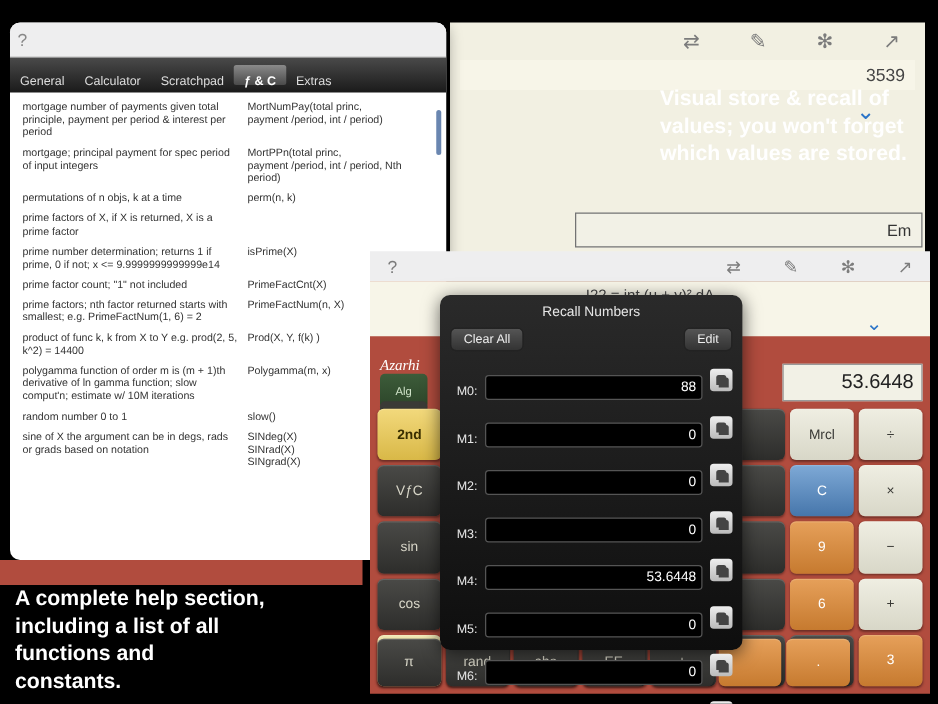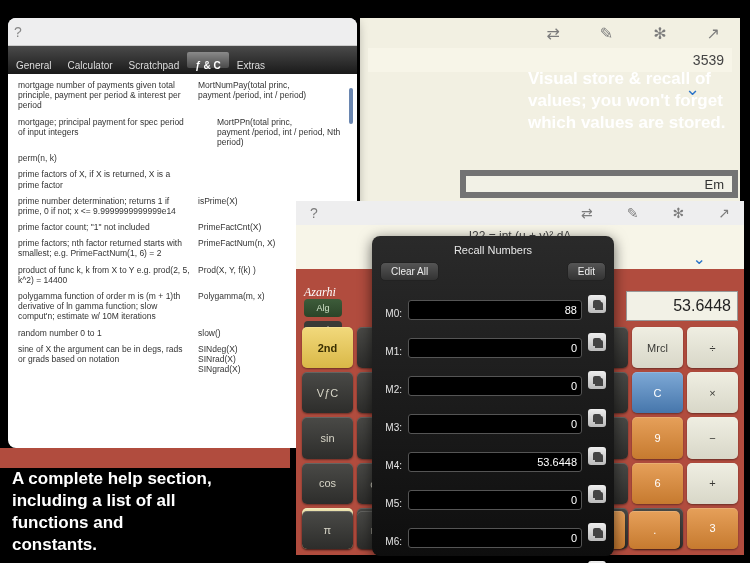--- a/index.html
+++ b/index.html
@@ -42,37 +42,37 @@
   .btn-grid { position:absolute; top:102px; left:6px; right:6px; bottom:6px; display:grid; grid-template-columns: repeat(8, 1fr); grid-template-rows: repeat(5, 1fr); gap:4px;}
   .cbtn { background: linear-gradient(#4a4a47,#2d2d2b); color:#d8d6c8; border-radius:5px; display:flex; align-items:center; justify-content:center; font-size:11px; box-shadow: inset 0 1px 0 rgba(255,255,255,.15), 0 1px 2px rgba(0,0,0,.4);}
   .cbtn.light { background: linear-gradient(#efeee2,#d8d7c8); color:#3a3a36;}
   .cbtn.blue { background: linear-gradient(#7ea9d6,#4676ab); color:#fff;}
   .cbtn.orange { background: linear-gradient(#e6a05a,#c67a2f); color:#fff;}
   .cbtn.yellow { background: linear-gradient(#f2d97c,#d9b847); color:#3a2f00; font-weight:bold;}
   .cbtn.eq { background: linear-gradient(#f0e7b3,#ddd08a); color:#3a2f00; font-size:20px;}
   .span2r { grid-row: span 2;}
 
   
-  .pill { position:absolute; left:8px; width:38px; height:18px; border-radius:4px; font-size:9px; display:flex; align-items:center; justify-content:center; color:#d8d6c8; background:#3a3a36;}
+  .pill { position:absolute; left:8px; width:38px; height:28px; border-radius:4px; font-size:9px; display:flex; align-items:center; justify-content:center; color:#d8d6c8; background:#3a3a36;}
   .pill.alg { top:74px; background:linear-gradient(#3d5c3a,#2b4428); color:#cfe2c8;}
   .pill.rads { top:96px; }
 
   
-  .recall { position: absolute; top: 236px; left: 372px; width: 242px; height: 320px; background: linear-gradient(#2a2a2a,#0e0e0e); border-radius: 8px; box-shadow: 0 3px 14px rgba(0,0,0,.6); color:#e6e6e6; padding:6px 8px; }
+  .recall { position: absolute; top: 236px; left: 352px; width: 242px; height: 284px; background: linear-gradient(#2a2a2a,#0e0e0e); border-radius: 8px; box-shadow: 0 3px 14px rgba(0,0,0,.6); color:#e6e6e6; padding:6px 8px; }
   .recall-title { text-align:center; font-size:11px; margin:2px 0 6px; }
   .recall-top { display:flex; justify-content:space-between; margin-bottom:6px; }
   .rbtn { background: linear-gradient(#555,#333); border:1px solid #222; border-radius:5px; padding:3px 10px; font-size:10px; color:#eee;}
   .rrow { display:flex; align-items:center; gap:6px; margin-bottom:5px;}
   .rrow label { width:22px; font-size:10px; text-align:right;margin-top:20px;}
   .rrow .field { flex:1; height:20px; background:#000; border:1px solid #555; border-radius:3px; display:flex; align-items:center; justify-content:flex-end; padding:0 4px; font-size:11px; color:#fff;margin-top:13px;}
   .rrow .tap { width:18px; height:18px; border-radius:3px; background:linear-gradient(#eee,#bbb); display:flex; align-items:center; justify-content:center;}
   .rrow .tap::after { content:""; width:8px; height:8px; background:#444; border-radius:2px 2px 0 0; box-shadow: 2px 2px 0 #444;}
 
   
-  .em-disp { position:absolute; top:170px; left:460px; width:278px; height:28px; background:#f2f1e6; border:6px solid #737373; display:flex; align-items:center; justify-content:flex-end; padding-right:8px; font-size:13px; color:#333;}
+  .em-disp { position:absolute; top:170px; left:460px; width:278px; height:28px; background:#f2f1e6; border:1px solid #737373; display:flex; align-items:center; justify-content:flex-end; padding-right:8px; font-size:13px; color:#333;}
 
   
   .left-texture { position:absolute; left:0; top:448px; width:290px; height:20px; background:#b14c3e;}
 </style>
 </head>
 <body>
 
 <div class="back-top">
   <div class="toolbar">
     <span>⇄</span>
@@ -97,24 +97,25 @@
     <div class="help-tab">Extras</div>
   </div>
   <div class="help-body" id="help-body">
       <div class="help-row">
         <div class="help-desc">mortgage number of payments given total principle, payment per period &amp; interest per period</div>
         <div class="help-sig" style="white-space: pre-line;">MortNumPay(total princ,
     payment /period, int / period)</div>
       </div>
       <div class="help-row">
         <div class="help-desc">mortgage;  principal payment for spec period of input integers</div>
-        <div class="help-sig" style="white-space: pre-line; margin-left: 19px;">MortPPn(total princ,
+        <div class="help-sig" style="white-space: pre-line;">MortPPn(total princ,
     payment /period, int / period, Nth period)</div>
       </div>
       <div class="help-row">
+        <div class="help-desc">permutations of n objs, k at a time</div>
         <div class="help-sig" style="white-space: pre-line;">perm(n, k)</div>
       </div>
       <div class="help-row">
         <div class="help-desc">prime factors of X,   if X is returned, X is a prime factor</div>
       </div>
       <div class="help-row">
         <div class="help-desc">prime number determination; returns 1 if prime, 0 if not;
  x &lt;= 9.9999999999999e14</div>
         <div class="help-sig" style="white-space: pre-line;">isPrime(X)</div>
       </div>

